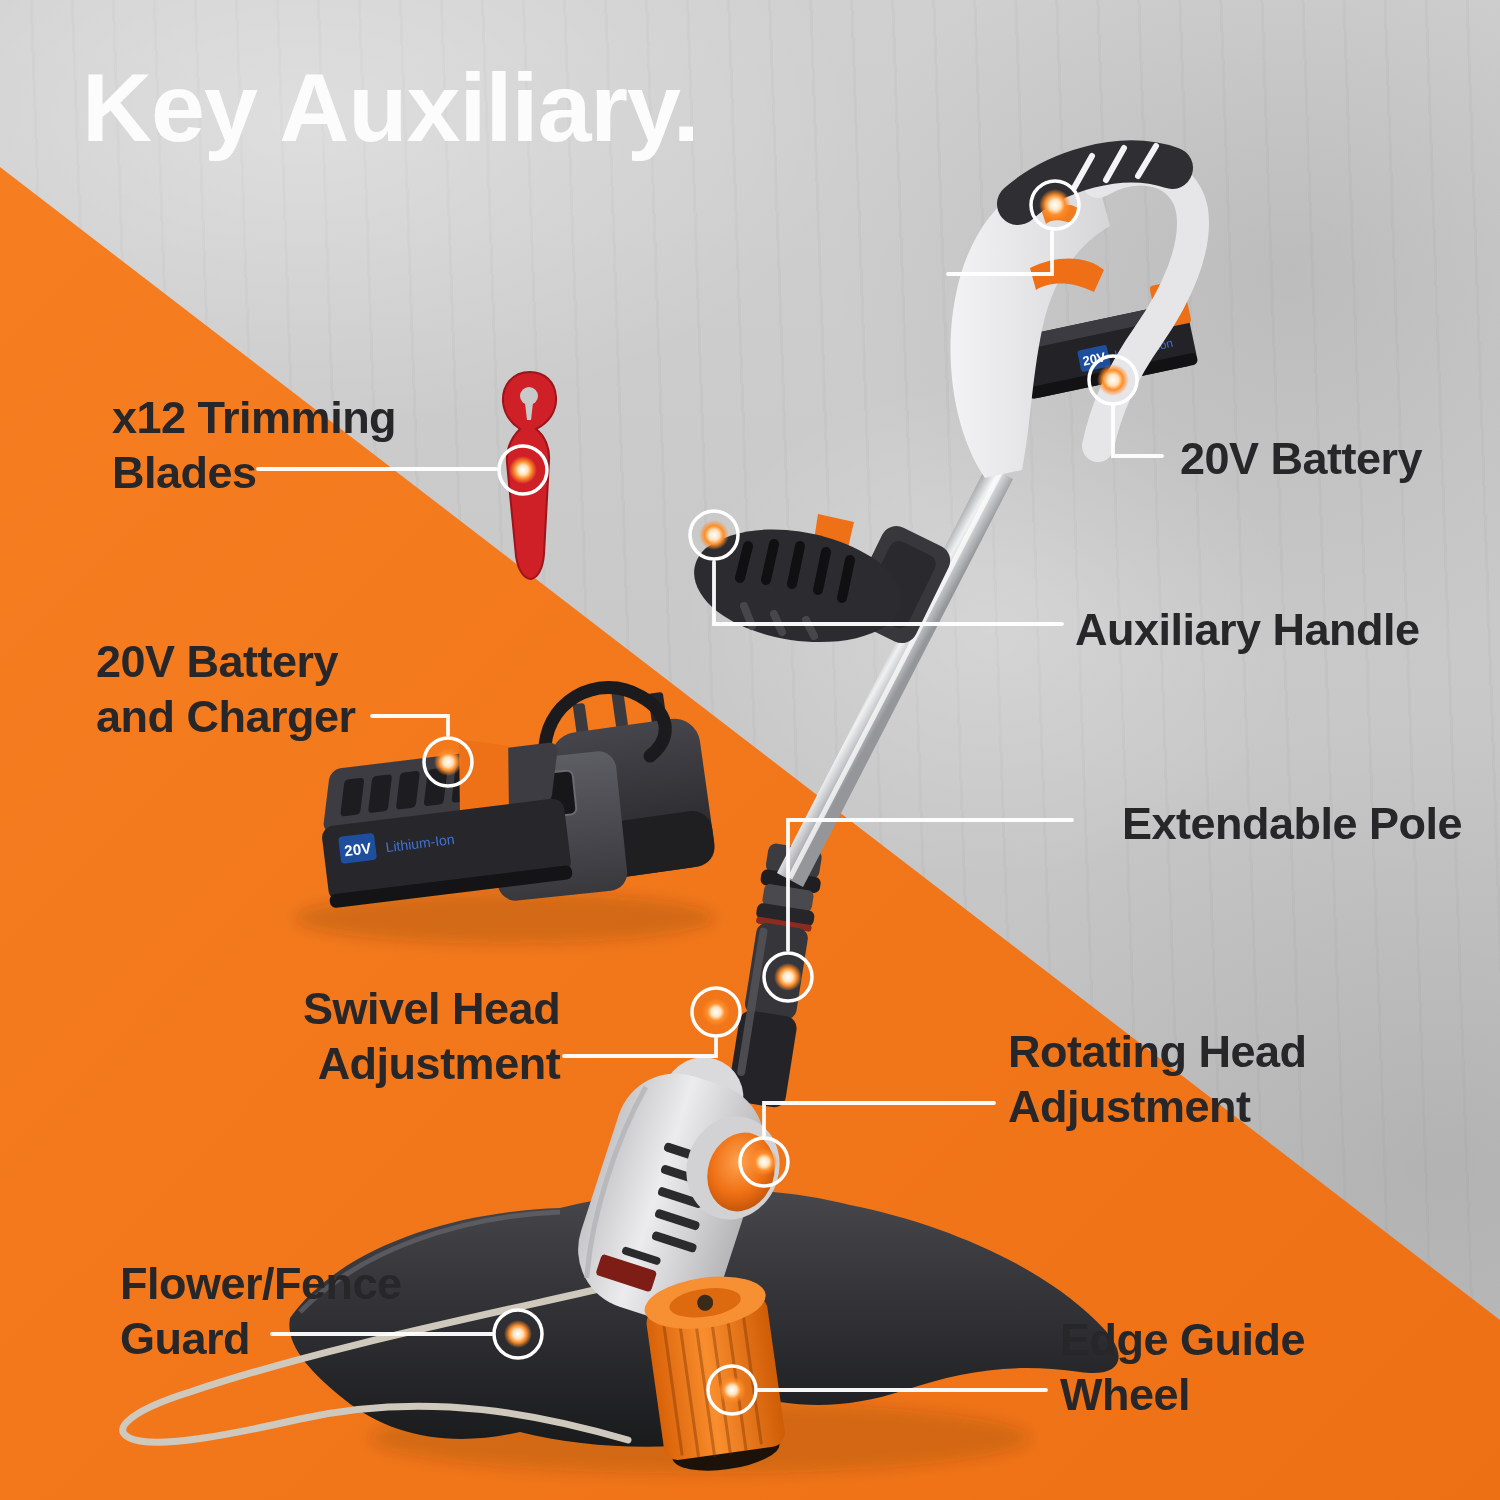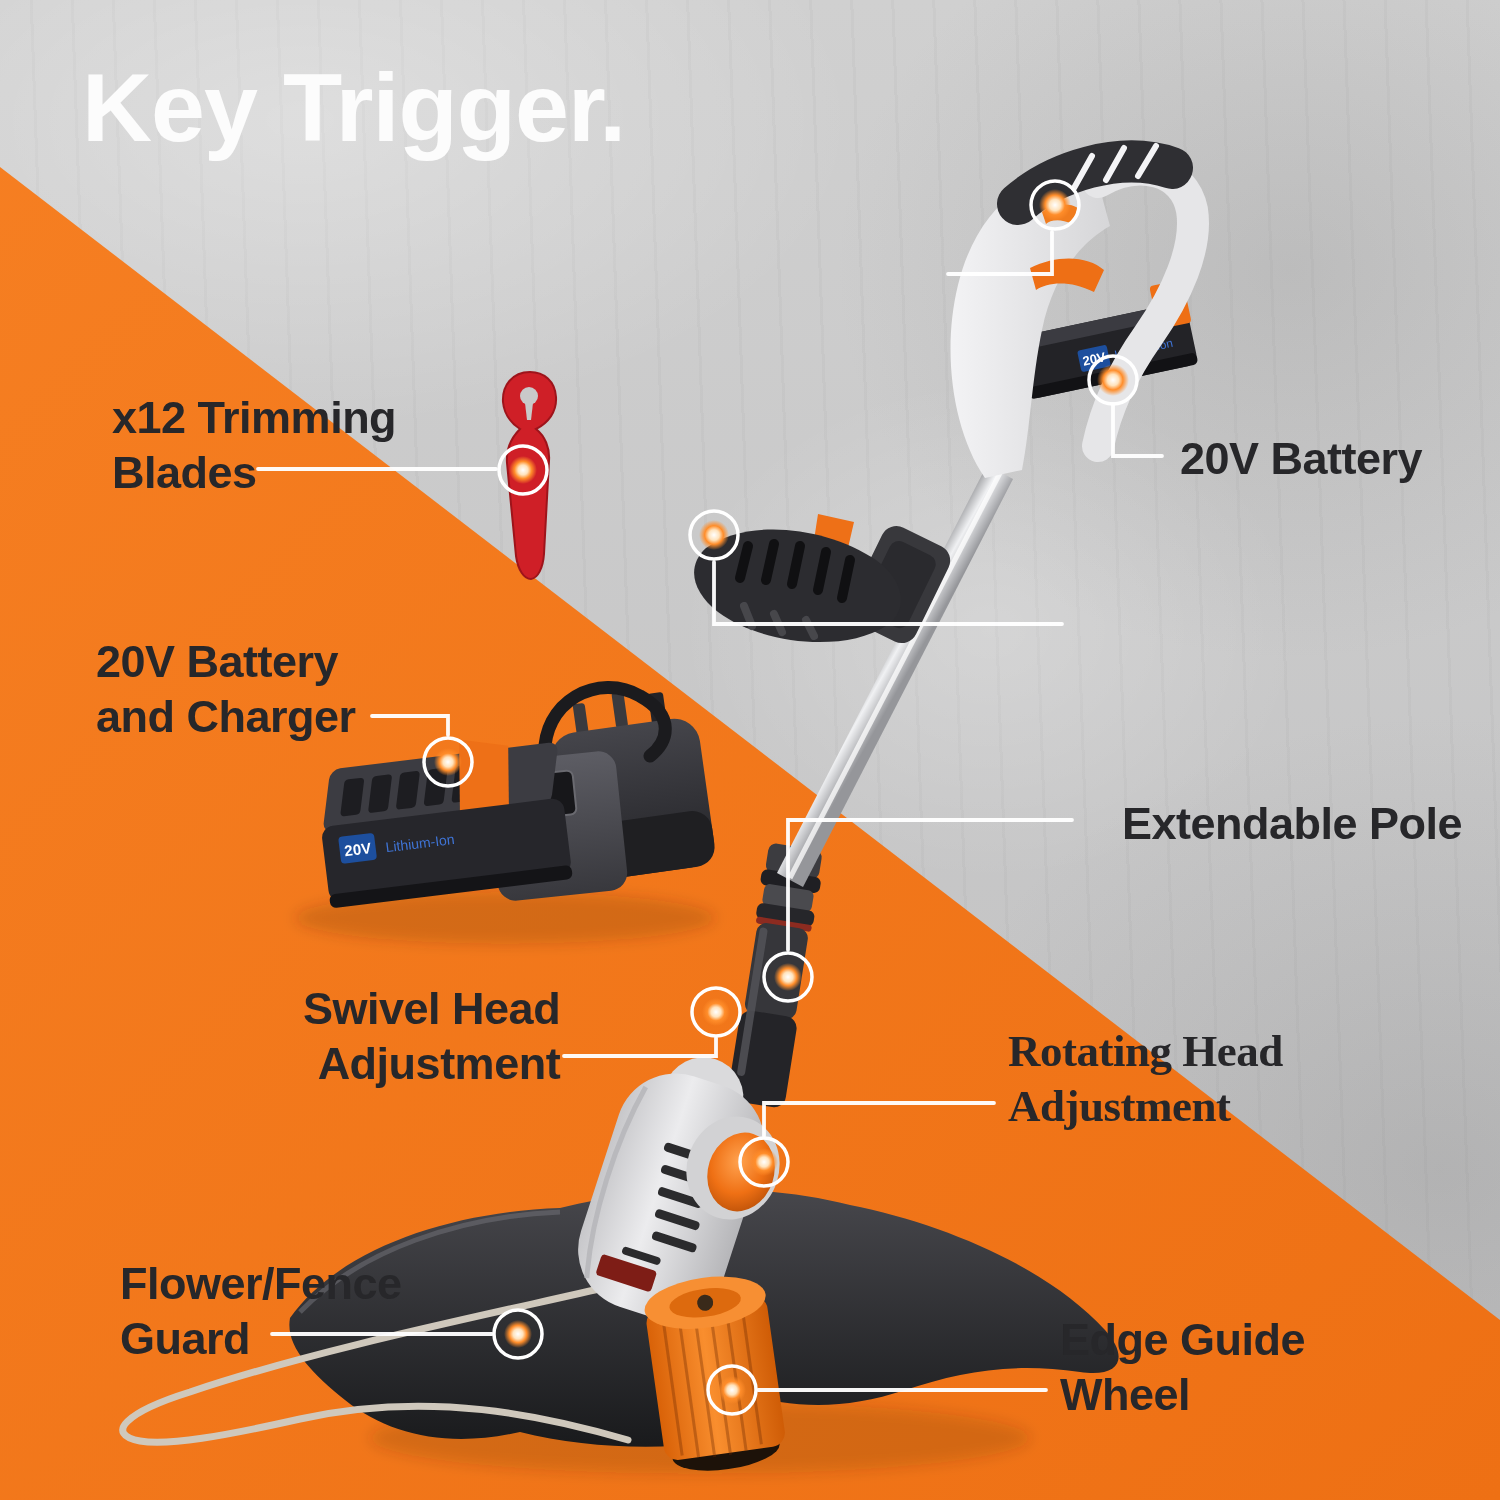--- a/index.html
+++ b/index.html
@@ -289,29 +289,30 @@
         <circle r="24" fill="none" stroke="#ffffff" stroke-width="3.5"></circle>
           <circle r="14" fill="url(#dotGlow)"></circle>
       </g>
       <g transform="translate(732,1390)">
         <circle r="24" fill="none" stroke="#ffffff" stroke-width="3.5"></circle>
           <circle r="14" fill="url(#dotGlow)"></circle>
       </g>
     </g>
   </svg>
 
-  <div class="title">Key Trigger.</div>
+  <div class="title">Key Auxiliary.</div>
 
   <div class="callout" style="left:1180px;top:431px;">20V Battery</div>
   <div class="callout" style="left:112px;top:390px;">x12 Trimming
 Blades</div>
   <div class="callout" style="left:96px;top:634px;">20V Battery
 and Charger</div>
+  <div class="callout" style="left:1075px;top:602px;">Auxiliary Handle</div>
   <div class="callout" style="left:1085px;top:796px;margin-left:37px;">Extendable Pole</div>
   <div class="callout" style="left:303px;top:981px;text-align:right;">Swivel Head
 Adjustment</div>
-  <div class="callout" style="left:1008px;top:1024px;font-family:Liberation Serif, serif;">Rotating Head
+  <div class="callout" style="left:1008px;top:1024px;">Rotating Head
 Adjustment</div>
   <div class="callout" style="left:120px;top:1256px;">Flower/Fence
 Guard</div>
   <div class="callout" style="left:1060px;top:1312px;">Edge Guide
 Wheel</div>
 </div>
 
 </body></html>

